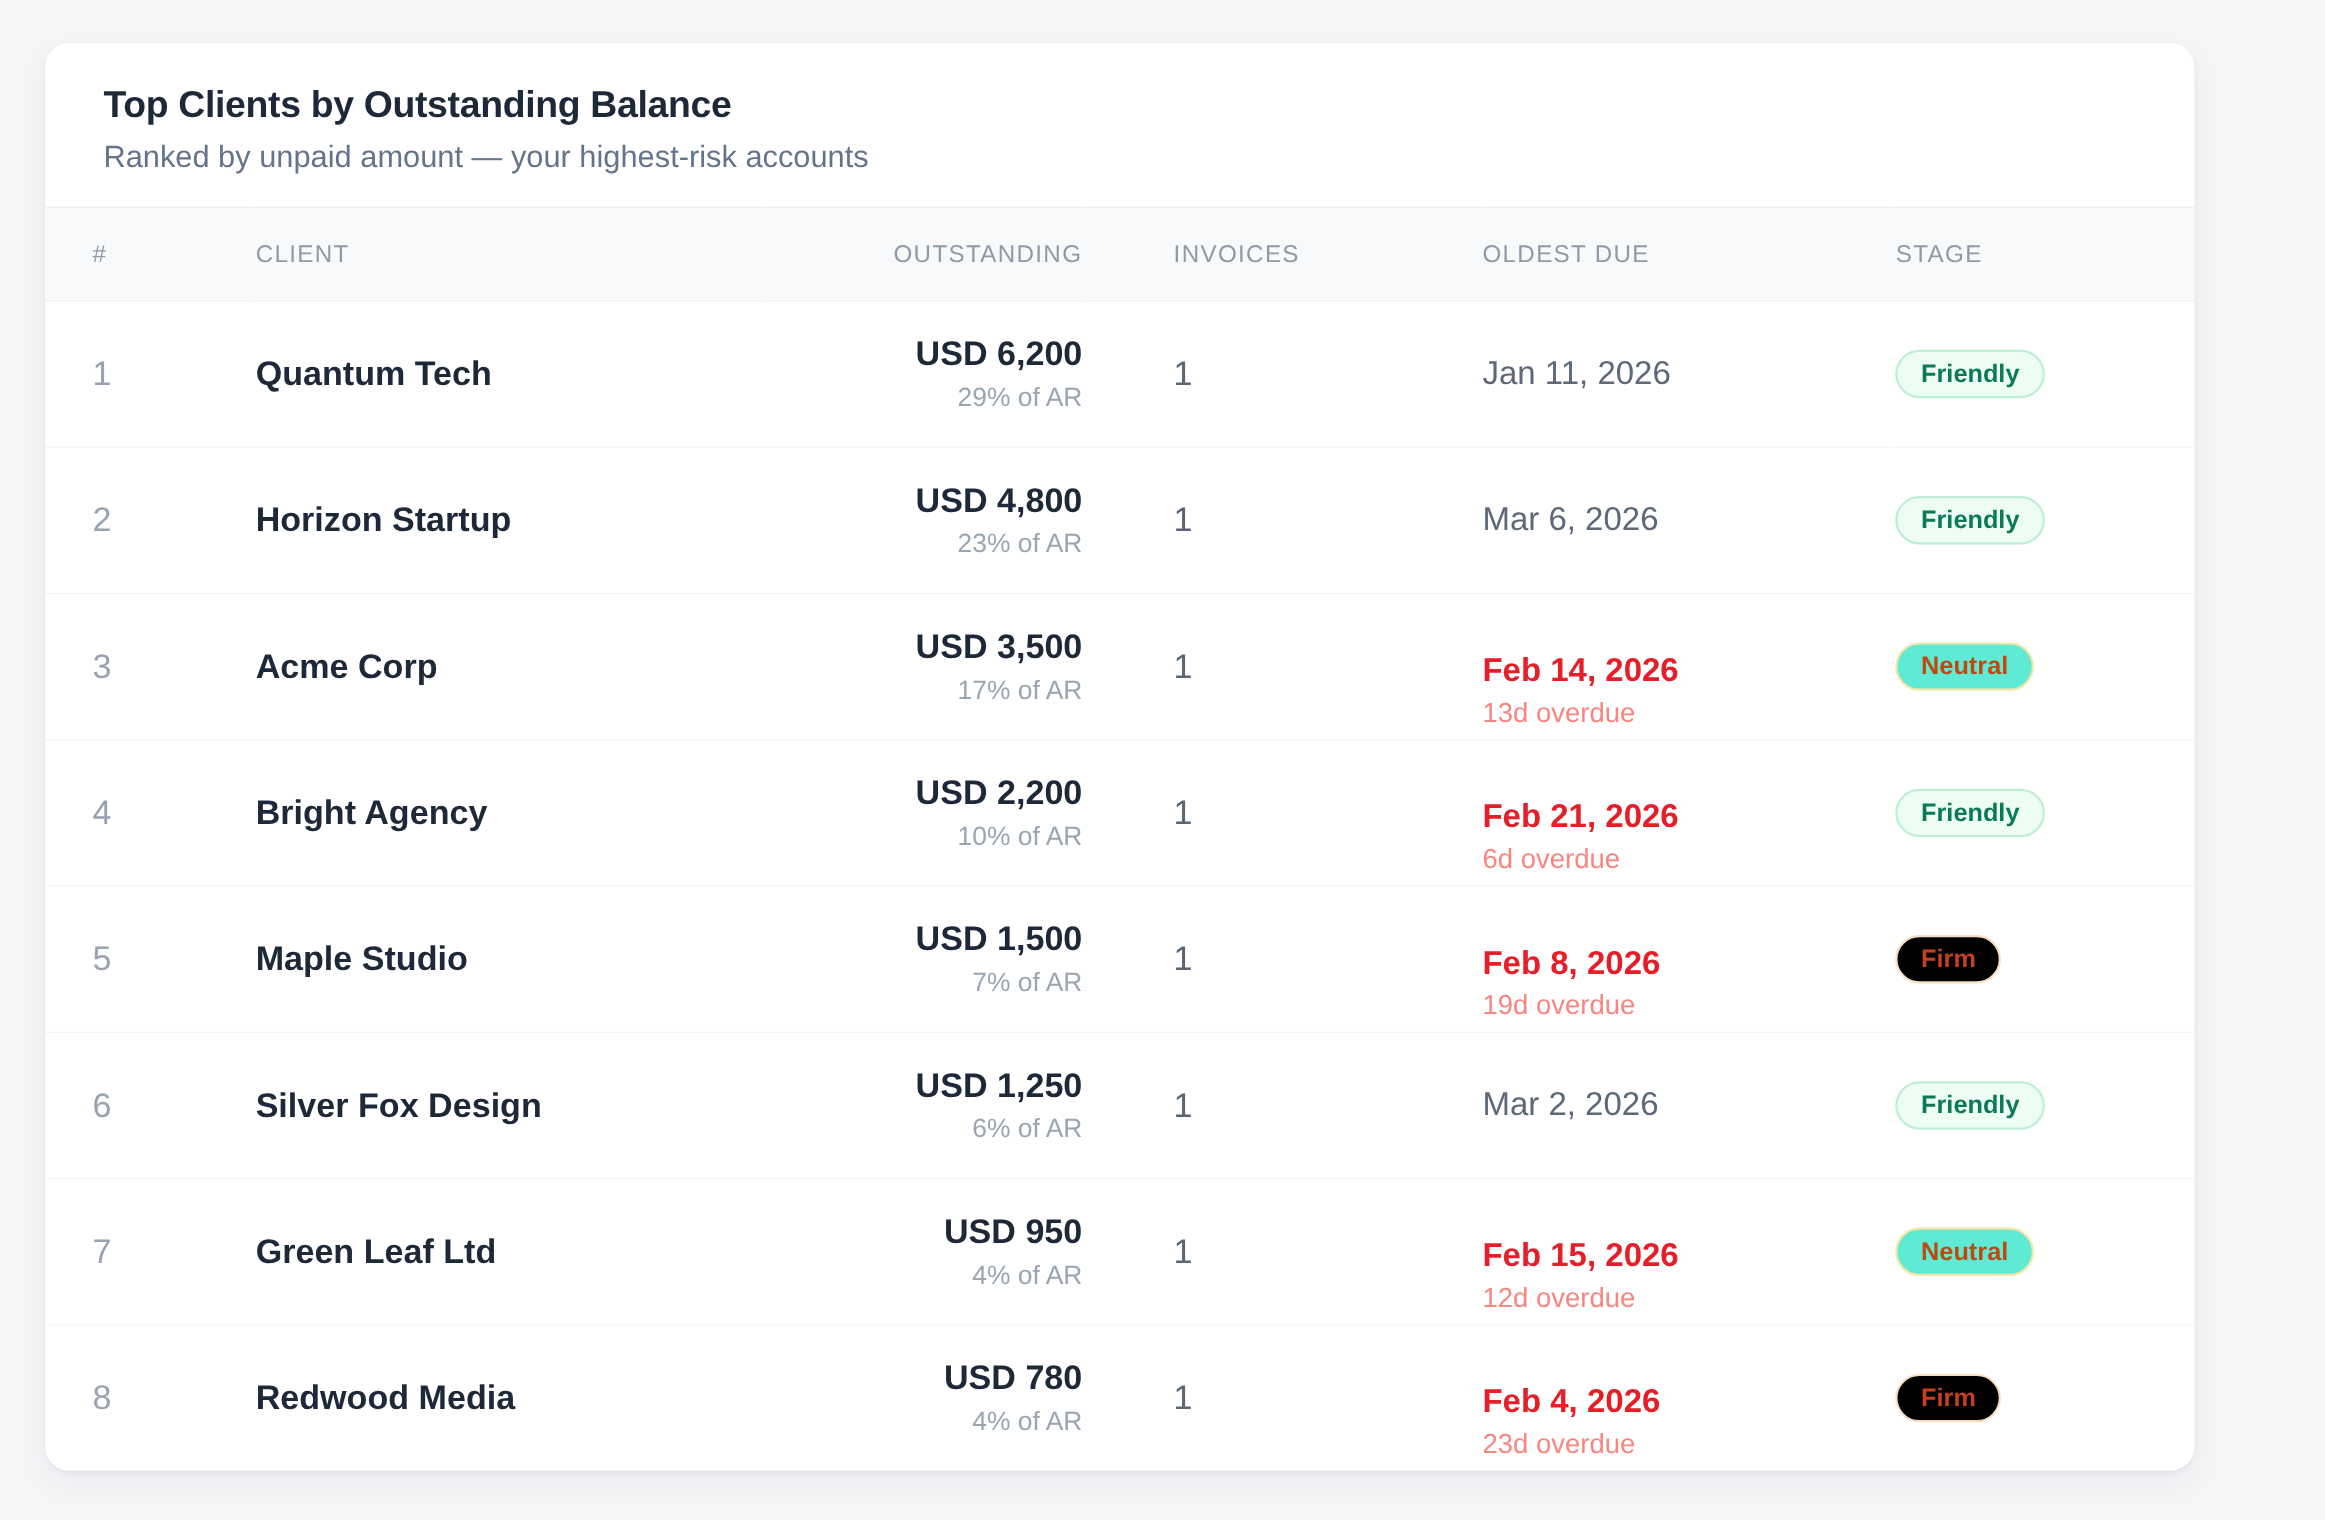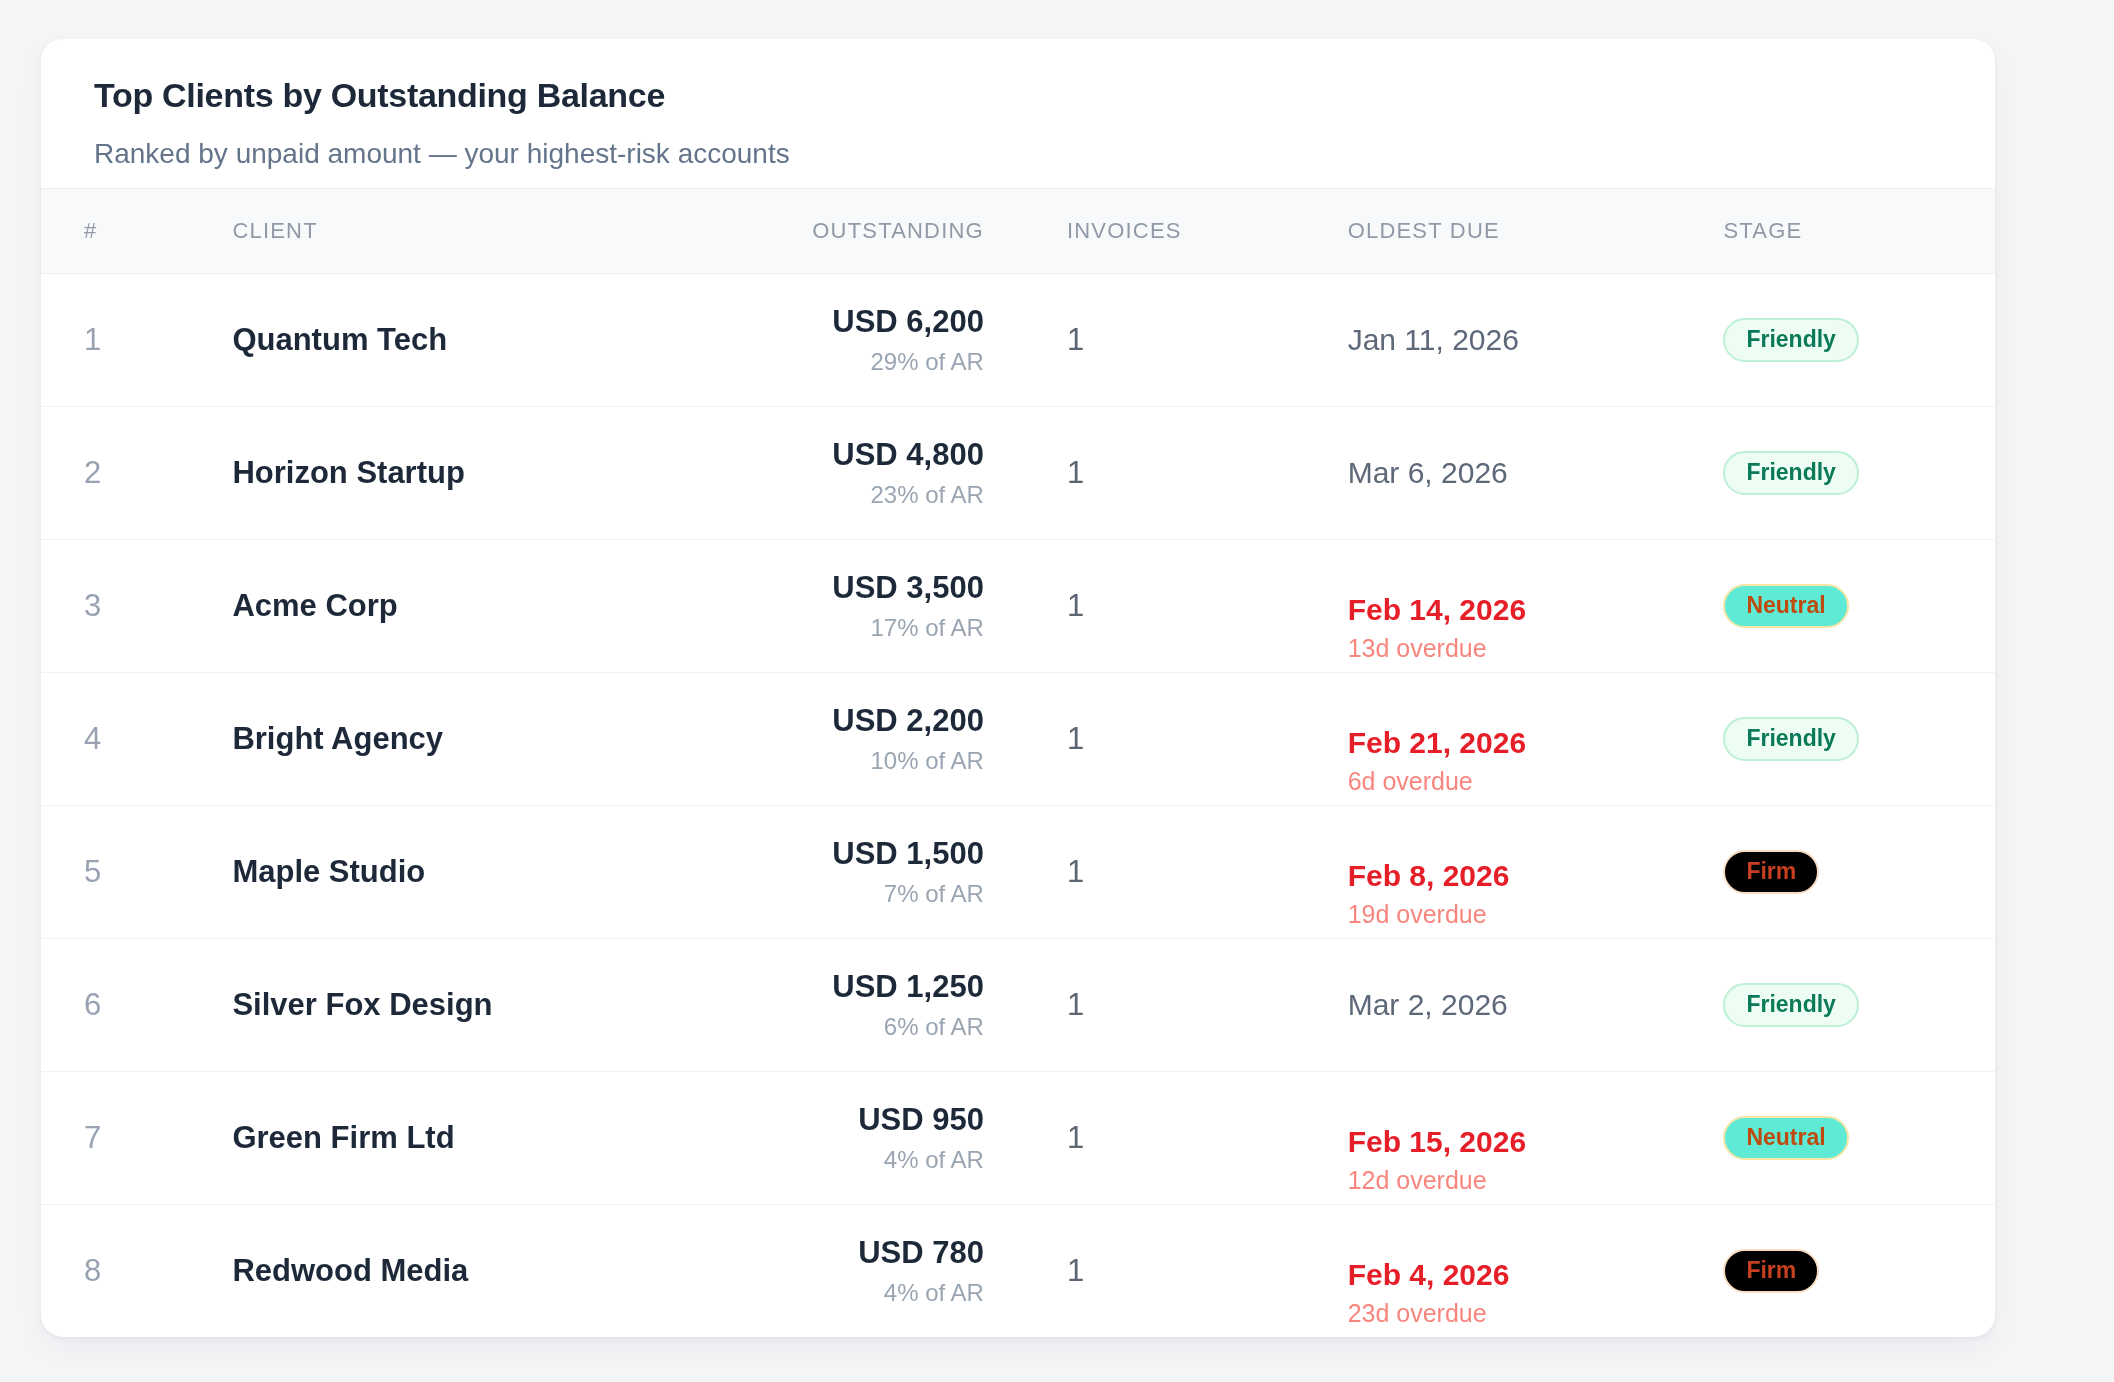--- a/index.html
+++ b/index.html
@@ -16,21 +16,21 @@
     width: 1954px; height: 1298px;
     background: #ffffff;
     border-radius: 22px;
     box-shadow: 0 2px 5px rgba(15,23,42,0.05), 0 12px 28px rgba(15,23,42,0.04);
     overflow: hidden;
   }
   .card-head { padding: 37px 53px 0 53px; height: 149px; }
   .card-head h2 {
     font-size: 34px; font-weight: 700; color: #1d2939; letter-spacing: -0.3px;
   }
-  .card-head p { margin-top: 23px; font-size: 28px; color: #64748b; }
+  .card-head p { margin-top: 12px; font-size: 28px; color: #64748b; }
 
   table { width: 100%; border-collapse: collapse; table-layout: fixed; }
   thead th {
     height: 85px;
     background: #f8f9fb;
     border-top: 1px solid #edf0f3;
     border-bottom: 1px solid #edf0f3;
     font-size: 22px; font-weight: 500; color: #909aa7;
     letter-spacing: 1.2px; text-align: left; vertical-align: middle;
   }
@@ -202,21 +202,21 @@
 
       </div>
     </td>
     <td class="c-stage">
       <span class="badge" data-stage="Friendly">Friendly</span>
     </td>
   </tr>
 
   <tr>
     <td class="c-rank">7</td>
-    <td class="c-client">Green Firm Ltd</td>
+    <td class="c-client">Green Leaf Ltd</td>
     <td class="c-out">
       <div class="amt">USD 950</div>
       <div class="pct">4% of AR</div>
     </td>
     <td class="c-inv">1</td>
     <td class="c-due">
       <div class="due-block" data-state="overdue">
         <div class="due-main">Feb 15, 2026</div>
         <div class="due-sub">12d overdue</div>
       </div>

